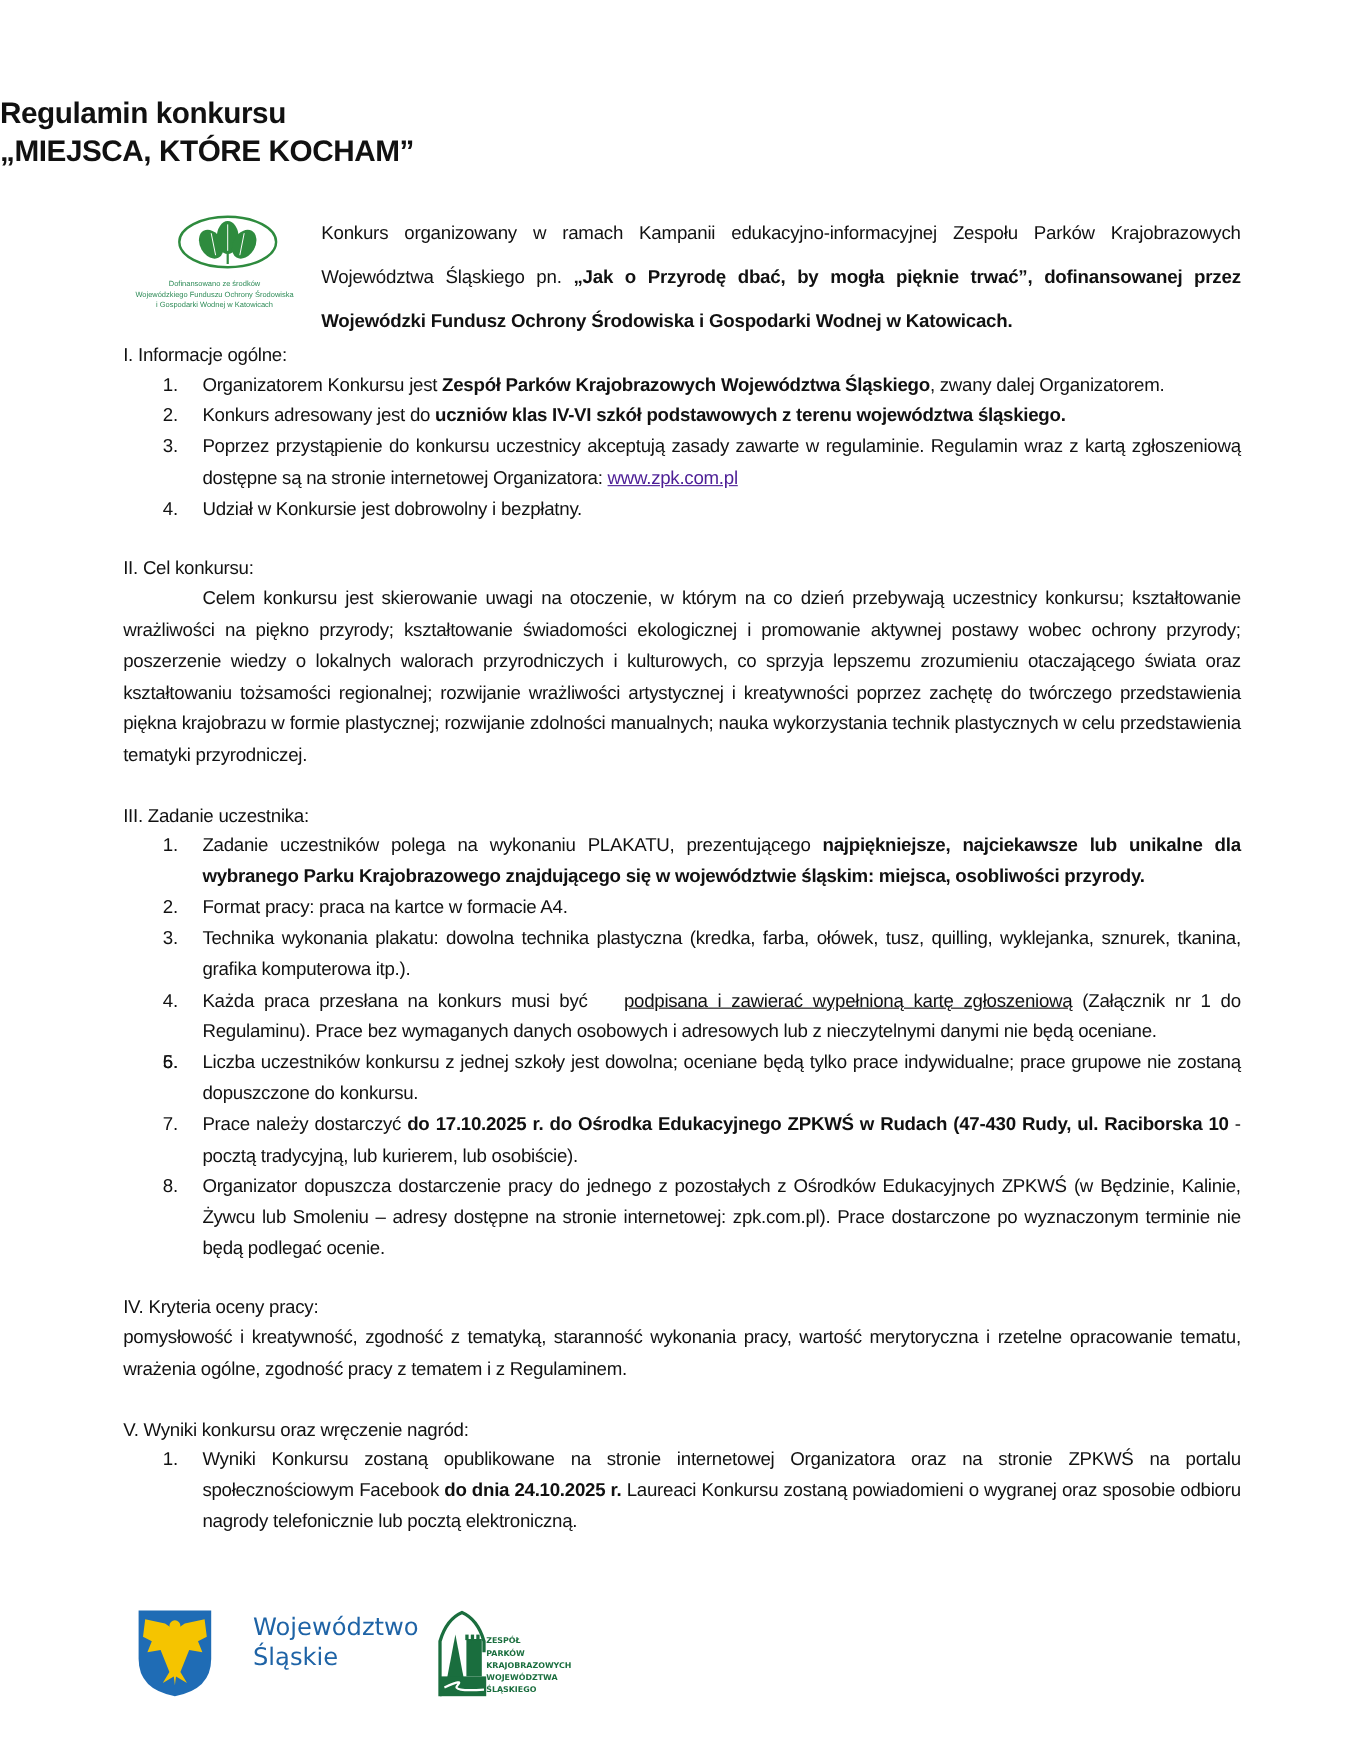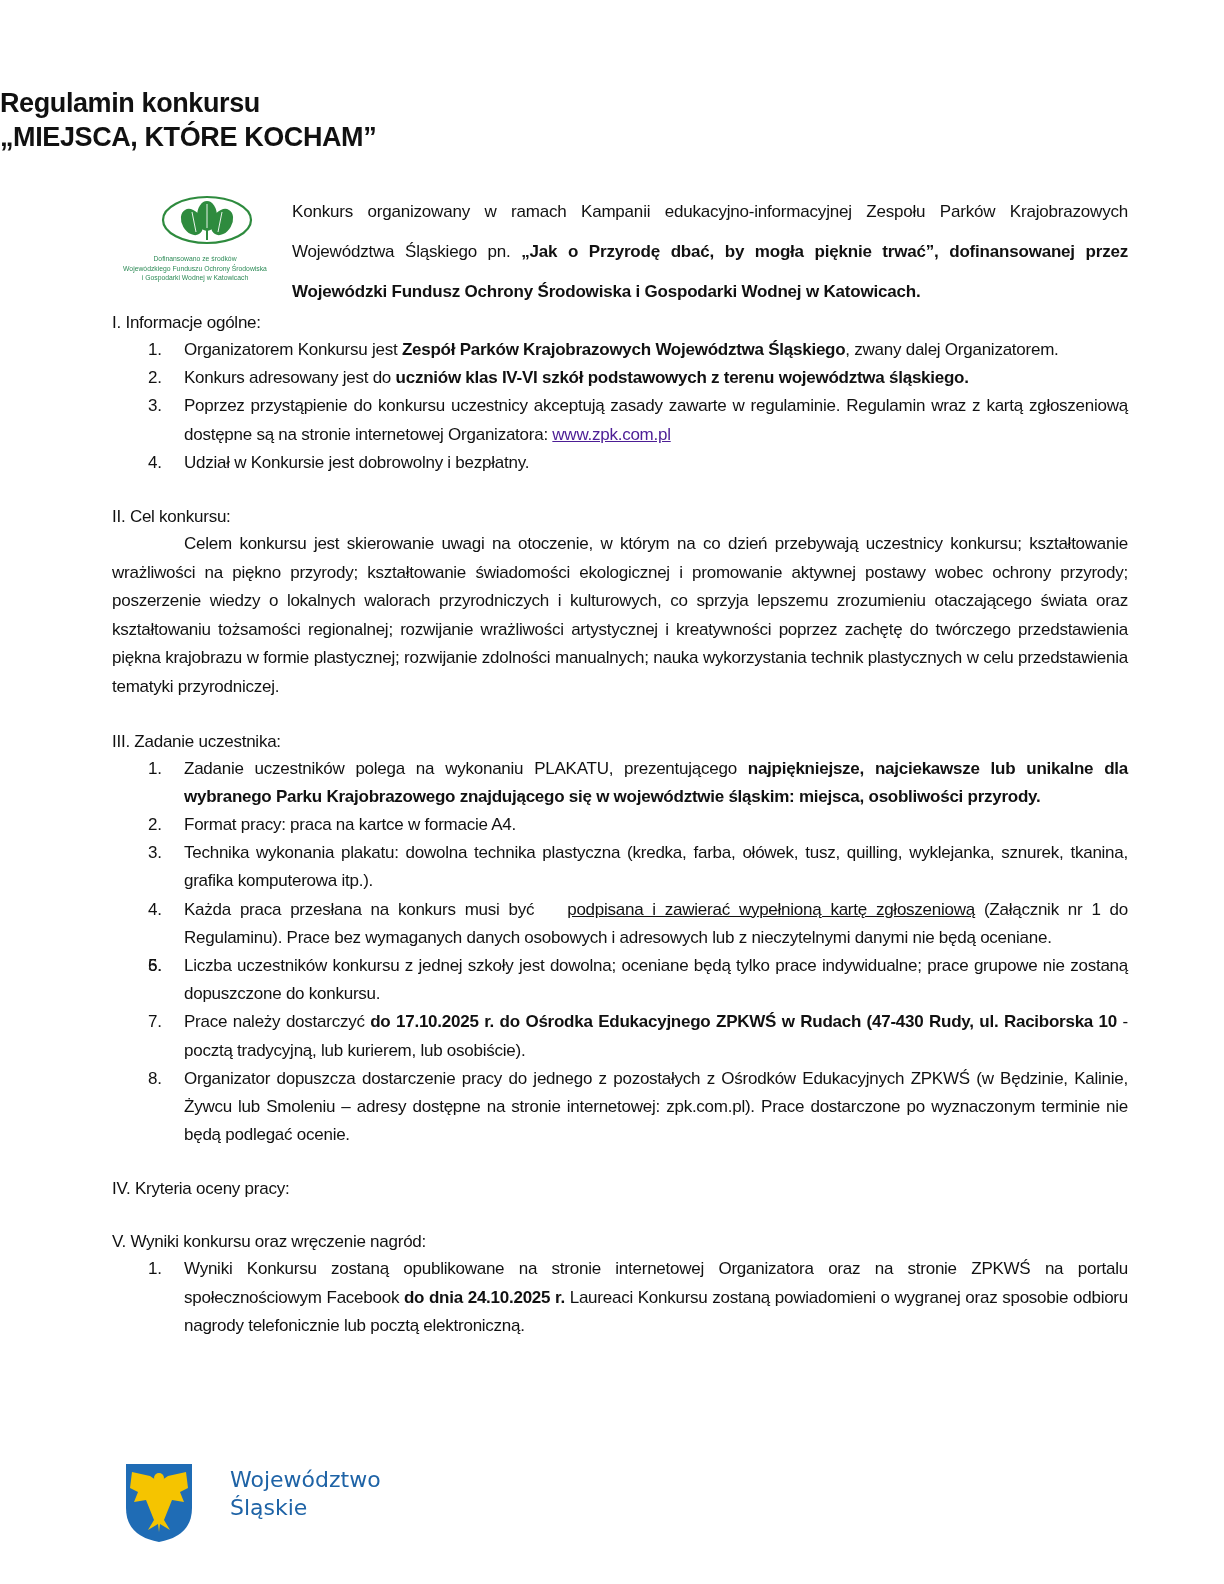--- a/index.html
+++ b/index.html
@@ -104,20 +104,21 @@
       <div class="li"><span class="num">3.</span><span>Technika wykonania plakatu: dowolna technika plastyczna (kredka, farba, ołówek, tusz, quilling, wyklejanka, sznurek, tkanina, grafika komputerowa itp.).</span></div>
       <div class="li"><span class="num">4.</span><span>Każda praca przesłana na konkurs musi być </span><span class="uline">podpisana i zawierać wypełnioną kartę zgłoszeniową</span><span> (Załącznik nr 1 do Regulaminu). Prace bez wymaganych danych osobowych i adresowych lub z nieczytelnymi danymi nie będą oceniane.</span></div>
       <div class="li"><span class="num">5.</span></div>
       <div class="li"><span class="num">6.</span><span>Liczba uczestników konkursu z jednej szkoły jest dowolna; oceniane będą tylko prace indywidualne; prace grupowe nie zostaną dopuszczone do konkursu.</span></div>
       <div class="li"><span class="num">7.</span><span>Prace należy dostarczyć </span><b>do 17.10.2025 r. do Ośrodka Edukacyjnego ZPKWŚ w Rudach (47-430 Rudy, ul. Raciborska 10</b><span> - pocztą tradycyjną, lub kurierem, lub osobiście).</span></div>
       <div class="li"><span class="num">8.</span><span>Organizator dopuszcza dostarczenie pracy do jednego z pozostałych z Ośrodków Edukacyjnych ZPKWŚ (w Będzinie, Kalinie, Żywcu lub Smoleniu – adresy dostępne na stronie internetowej: zpk.com.pl). Prace dostarczone po wyznaczonym terminie nie będą podlegać ocenie.</span></div>
     </div>
     <div class="gap"></div>
 
     <div class="section-head">IV. Kryteria oceny pracy:</div>
+    <div class="para">pomysłowość i kreatywność, zgodność z tematyką, staranność wykonania pracy, wartość merytoryczna i rzetelne opracowanie tematu, wrażenia ogólne, zgodność pracy z tematem i z Regulaminem.</div>
     <div class="gap"></div>
 
     <div class="section-head">V. Wyniki konkursu oraz wręczenie nagród:</div>
     <div class="ol">
       <div class="li"><span class="num">1.</span><span>Wyniki Konkursu zostaną opublikowane na stronie internetowej Organizatora oraz na stronie ZPKWŚ na portalu społecznościowym Facebook </span><b>do dnia 24.10.2025 r.</b><span> Laureaci Konkursu zostaną powiadomieni o wygranej oraz sposobie odbioru nagrody telefonicznie lub pocztą elektroniczną.</span></div>
     </div>
   </div>
 
   <div class="footer">
     <div class="coat">
@@ -126,15 +127,34 @@
         <g fill="#f5c400">
           <circle cx="35" cy="16" r="5"></circle>
           <path d="M35 20 L26 14 L8 10 L6 26 L14 30 L10 40 L22 38 L26 48 L30 58 L24 68 L34 62 L35 70 L36 62 L46 68 L40 58 L44 48 L48 38 L60 40 L56 30 L64 26 L62 10 L44 14 Z"></path>
         </g>
       </svg>
     </div>
     <div class="woj-text">
       <div>Województwo</div>
       <div>Śląskie</div>
     </div>
+    <div class="zpk-logo">
+      <svg width="48" height="82" viewBox="0 0 48 82">
+        <path d="M4 80 V30 Q10 10 24 4 Q38 10 44 30 V40" fill="none" stroke="#1a6e3e" stroke-width="3"></path>
+        <path d="M10 66 L18 24 L26 66 Z" fill="#1a6e3e"></path>
+        <rect x="28" y="28" width="14" height="34" fill="#1a6e3e"></rect>
+        <rect x="27" y="24" width="3" height="5" fill="#1a6e3e"></rect>
+        <rect x="32" y="24" width="3" height="5" fill="#1a6e3e"></rect>
+        <rect x="37" y="24" width="3" height="5" fill="#1a6e3e"></rect>
+        <rect x="4" y="62" width="42" height="18" fill="#1a6e3e"></rect>
+        <path d="M8 72 Q26 64 20 70 Q14 76 44 74" fill="none" stroke="#ffffff" stroke-width="2"></path>
+      </svg>
+      <div class="zpk-text">
+        <div>ZESPÓŁ</div>
+        <div>PARKÓW</div>
+        <div>KRAJOBRAZOWYCH</div>
+        <div>WOJEWÓDZTWA</div>
+        <div>ŚLĄSKIEGO</div>
+      </div>
+    </div>
   </div>
 
 </div>
 
 </body></html>

